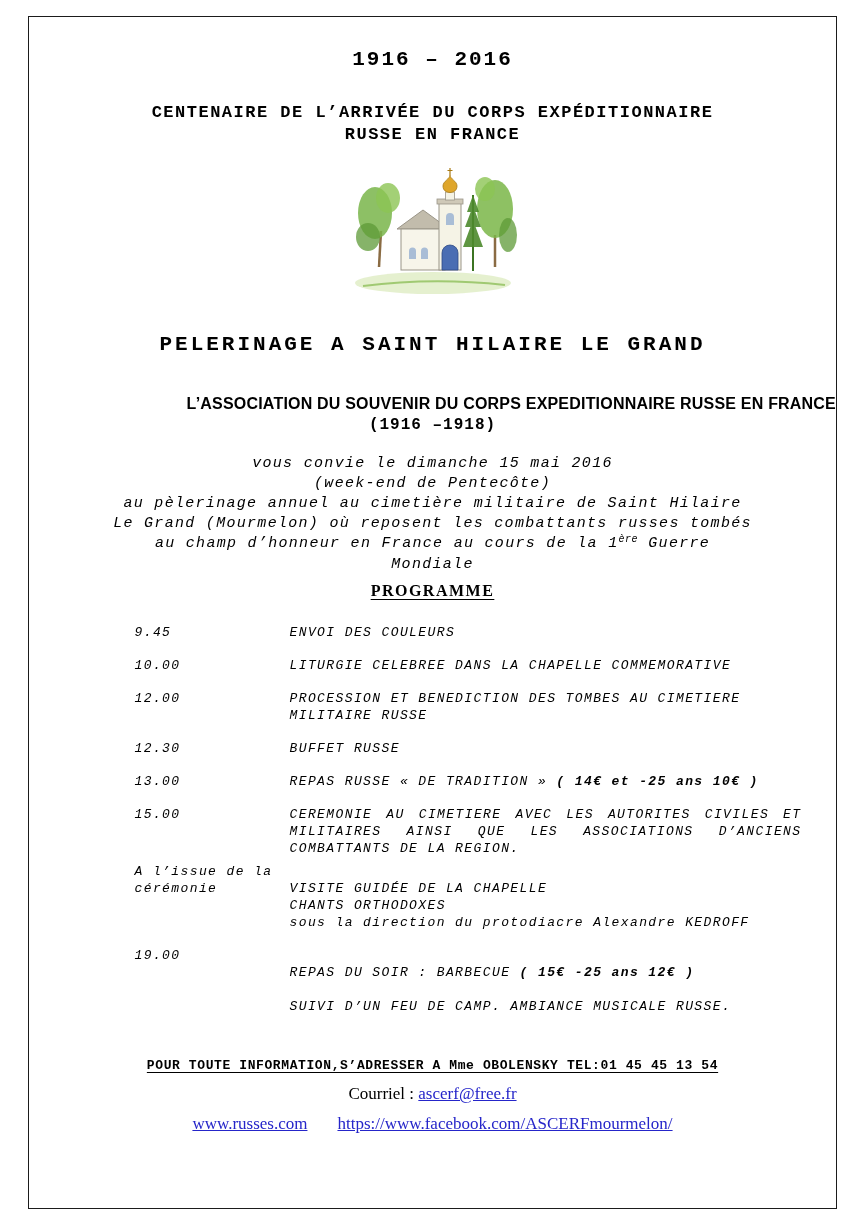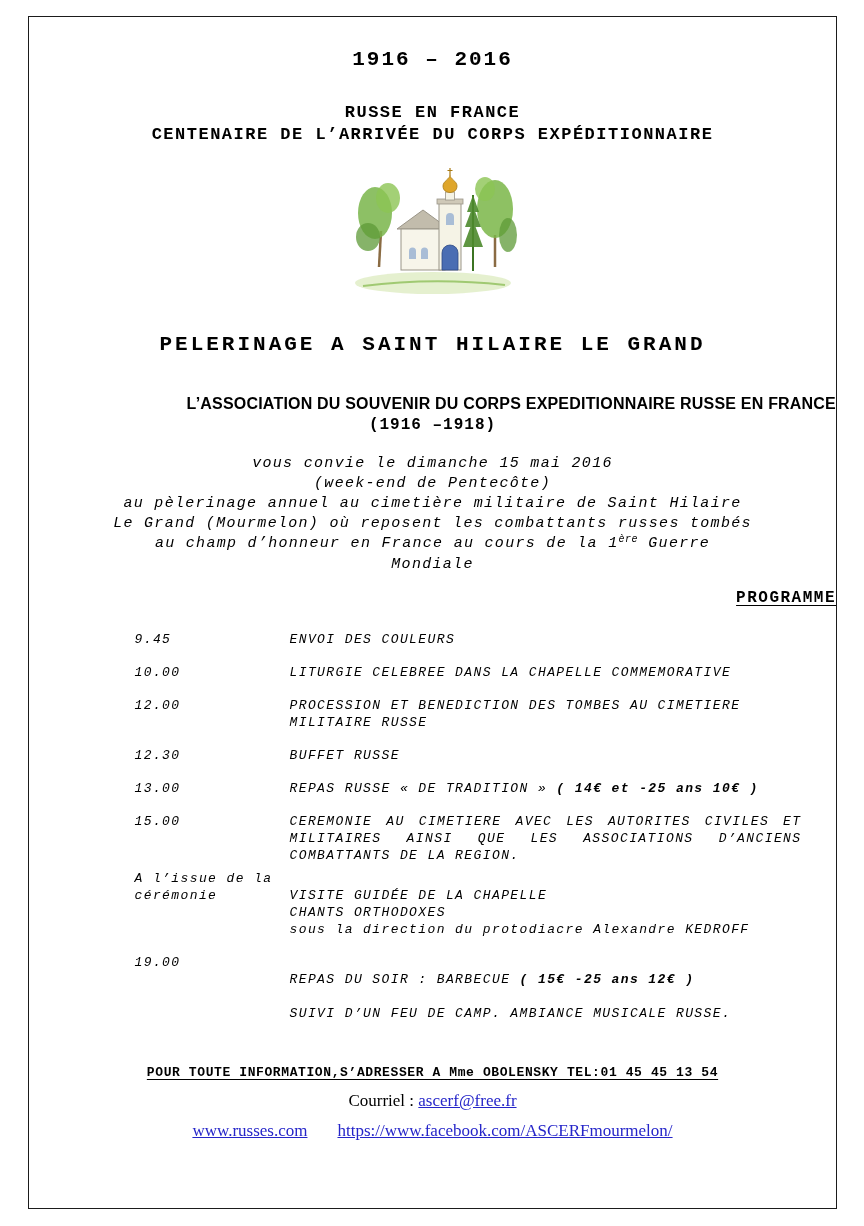--- a/index.html
+++ b/index.html
@@ -17,22 +17,22 @@
            letter-spacing:1.5px; line-height:22px; }
   .figure { margin:19px auto 0 auto; width:168px; height:132px; }
   .main-title { margin-top:35px; text-align:center; font-weight:bold; font-size:21px;
            letter-spacing:3px; line-height:26px; }
   .assoc1 { margin-top:35px; text-align:right; font-family:"Liberation Sans", sans-serif;
            font-weight:bold; font-size:16px; letter-spacing:0.2px; line-height:21px; }
   .assoc2 { text-align:center; font-weight:bold; font-size:16px; letter-spacing:1px; line-height:22px; }
   .invitation { margin-top:18px; text-align:center; font-style:italic; font-size:15px;
            letter-spacing:1.3px; line-height:20px; }
   .sup { font-size:10px; position:relative; top:-5px; letter-spacing:0.5px; }
-  .programme-h { margin-top:13px; text-align:right; font-weight:bold; font-size:16px;
-           letter-spacing:1.5px; line-height:20px; text-decoration:underline; text-underline-offset:3px; }
+  .programme-h { margin-top:6px; text-align:center; font-weight:bold; font-size:16px;
+           letter-spacing:1.5px; line-height:20px; text-decoration:underline; text-underline-offset:3px;font-family:Liberation Serif, serif; }
 
   .prog { margin:23px 0 0 71px; }
   .prog-row { display:flex; align-items:flex-start; font-style:italic; font-size:13px;
            letter-spacing:1.4px; line-height:17px; margin-bottom:16px;justify-content:center; }
   .prog-time { width:155px; flex:none; white-space:pre-line; }
   .prog-desc { width:512px; white-space:pre-line; }
   .prog-desc .line { white-space:normal; }
   .justify { text-align:justify; }
   .tight { margin-bottom:6px; }
   .offset-line { margin-top:17px; }
@@ -48,22 +48,22 @@
 </head>
 <body>
 
 <div class="page">
   <div class="frame"></div>
   <div class="content">
 
     <div class="years">1916 – 2016</div>
 
     <div class="cent-wrap">
+      <div>CENTENAIRE DE L’ARRIVÉE DU CORPS EXPÉDITIONNAIRE</div>
       <div>RUSSE EN FRANCE</div>
-      <div>CENTENAIRE DE L’ARRIVÉE DU CORPS EXPÉDITIONNAIRE</div>
     </div>
 
     <div class="figure">
       <svg viewBox="0 0 168 132" width="168" height="132">
         <ellipse cx="84" cy="118" rx="78" ry="11" fill="#cfe3a8" opacity="0.55"></ellipse>
         <path d="M14 121 Q 84 112 156 120" stroke="#8fbf5a" stroke-width="2" fill="none" opacity="0.8"></path>
         <path d="M30 102 L32 66" stroke="#8a6b43" stroke-width="2.5" fill="none"></path>
         <ellipse cx="26" cy="48" rx="17" ry="26" fill="#79b54a" opacity="0.85"></ellipse>
         <ellipse cx="39" cy="33" rx="12" ry="15" fill="#8cc454" opacity="0.8"></ellipse>
         <ellipse cx="19" cy="72" rx="12" ry="14" fill="#5d9a37" opacity="0.75"></ellipse>

